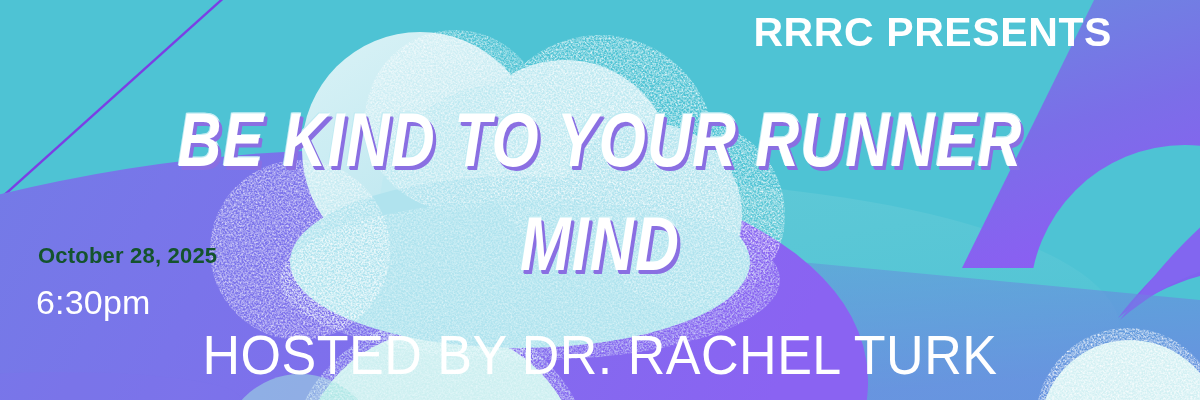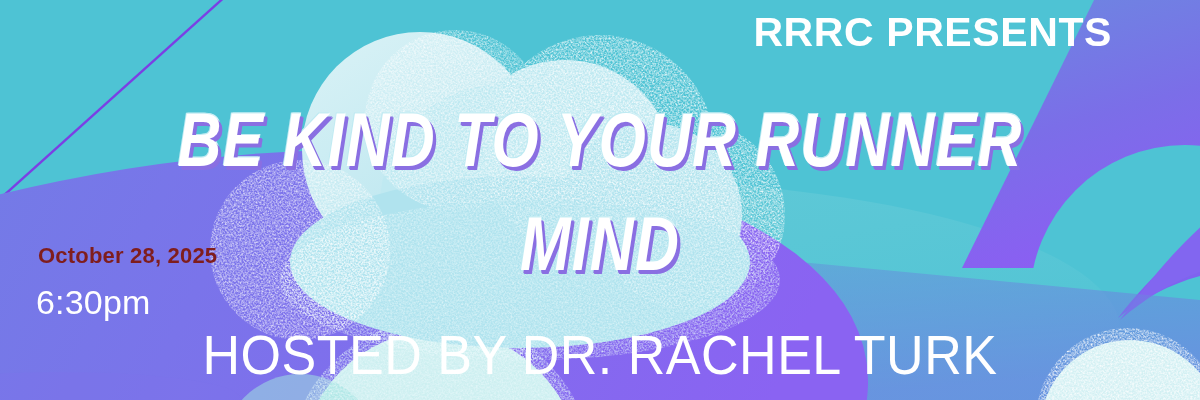--- a/index.html
+++ b/index.html
@@ -72,21 +72,21 @@
     font-size: 76px;
     letter-spacing: 1.5px;
   }
 
   #event-date {
     position: absolute;
     left: 38px;
     top: 243px;
     font-size: 22px;
     font-weight: 700;
-    color: #7f1d1d;
+    color: #14532d;
     letter-spacing: 0.2px;
     white-space: nowrap;
   }
   #event-time {
     position: absolute;
     left: 36px;
     top: 283px;
     font-size: 34px;
     font-weight: 400;
     color: #ffffff;

